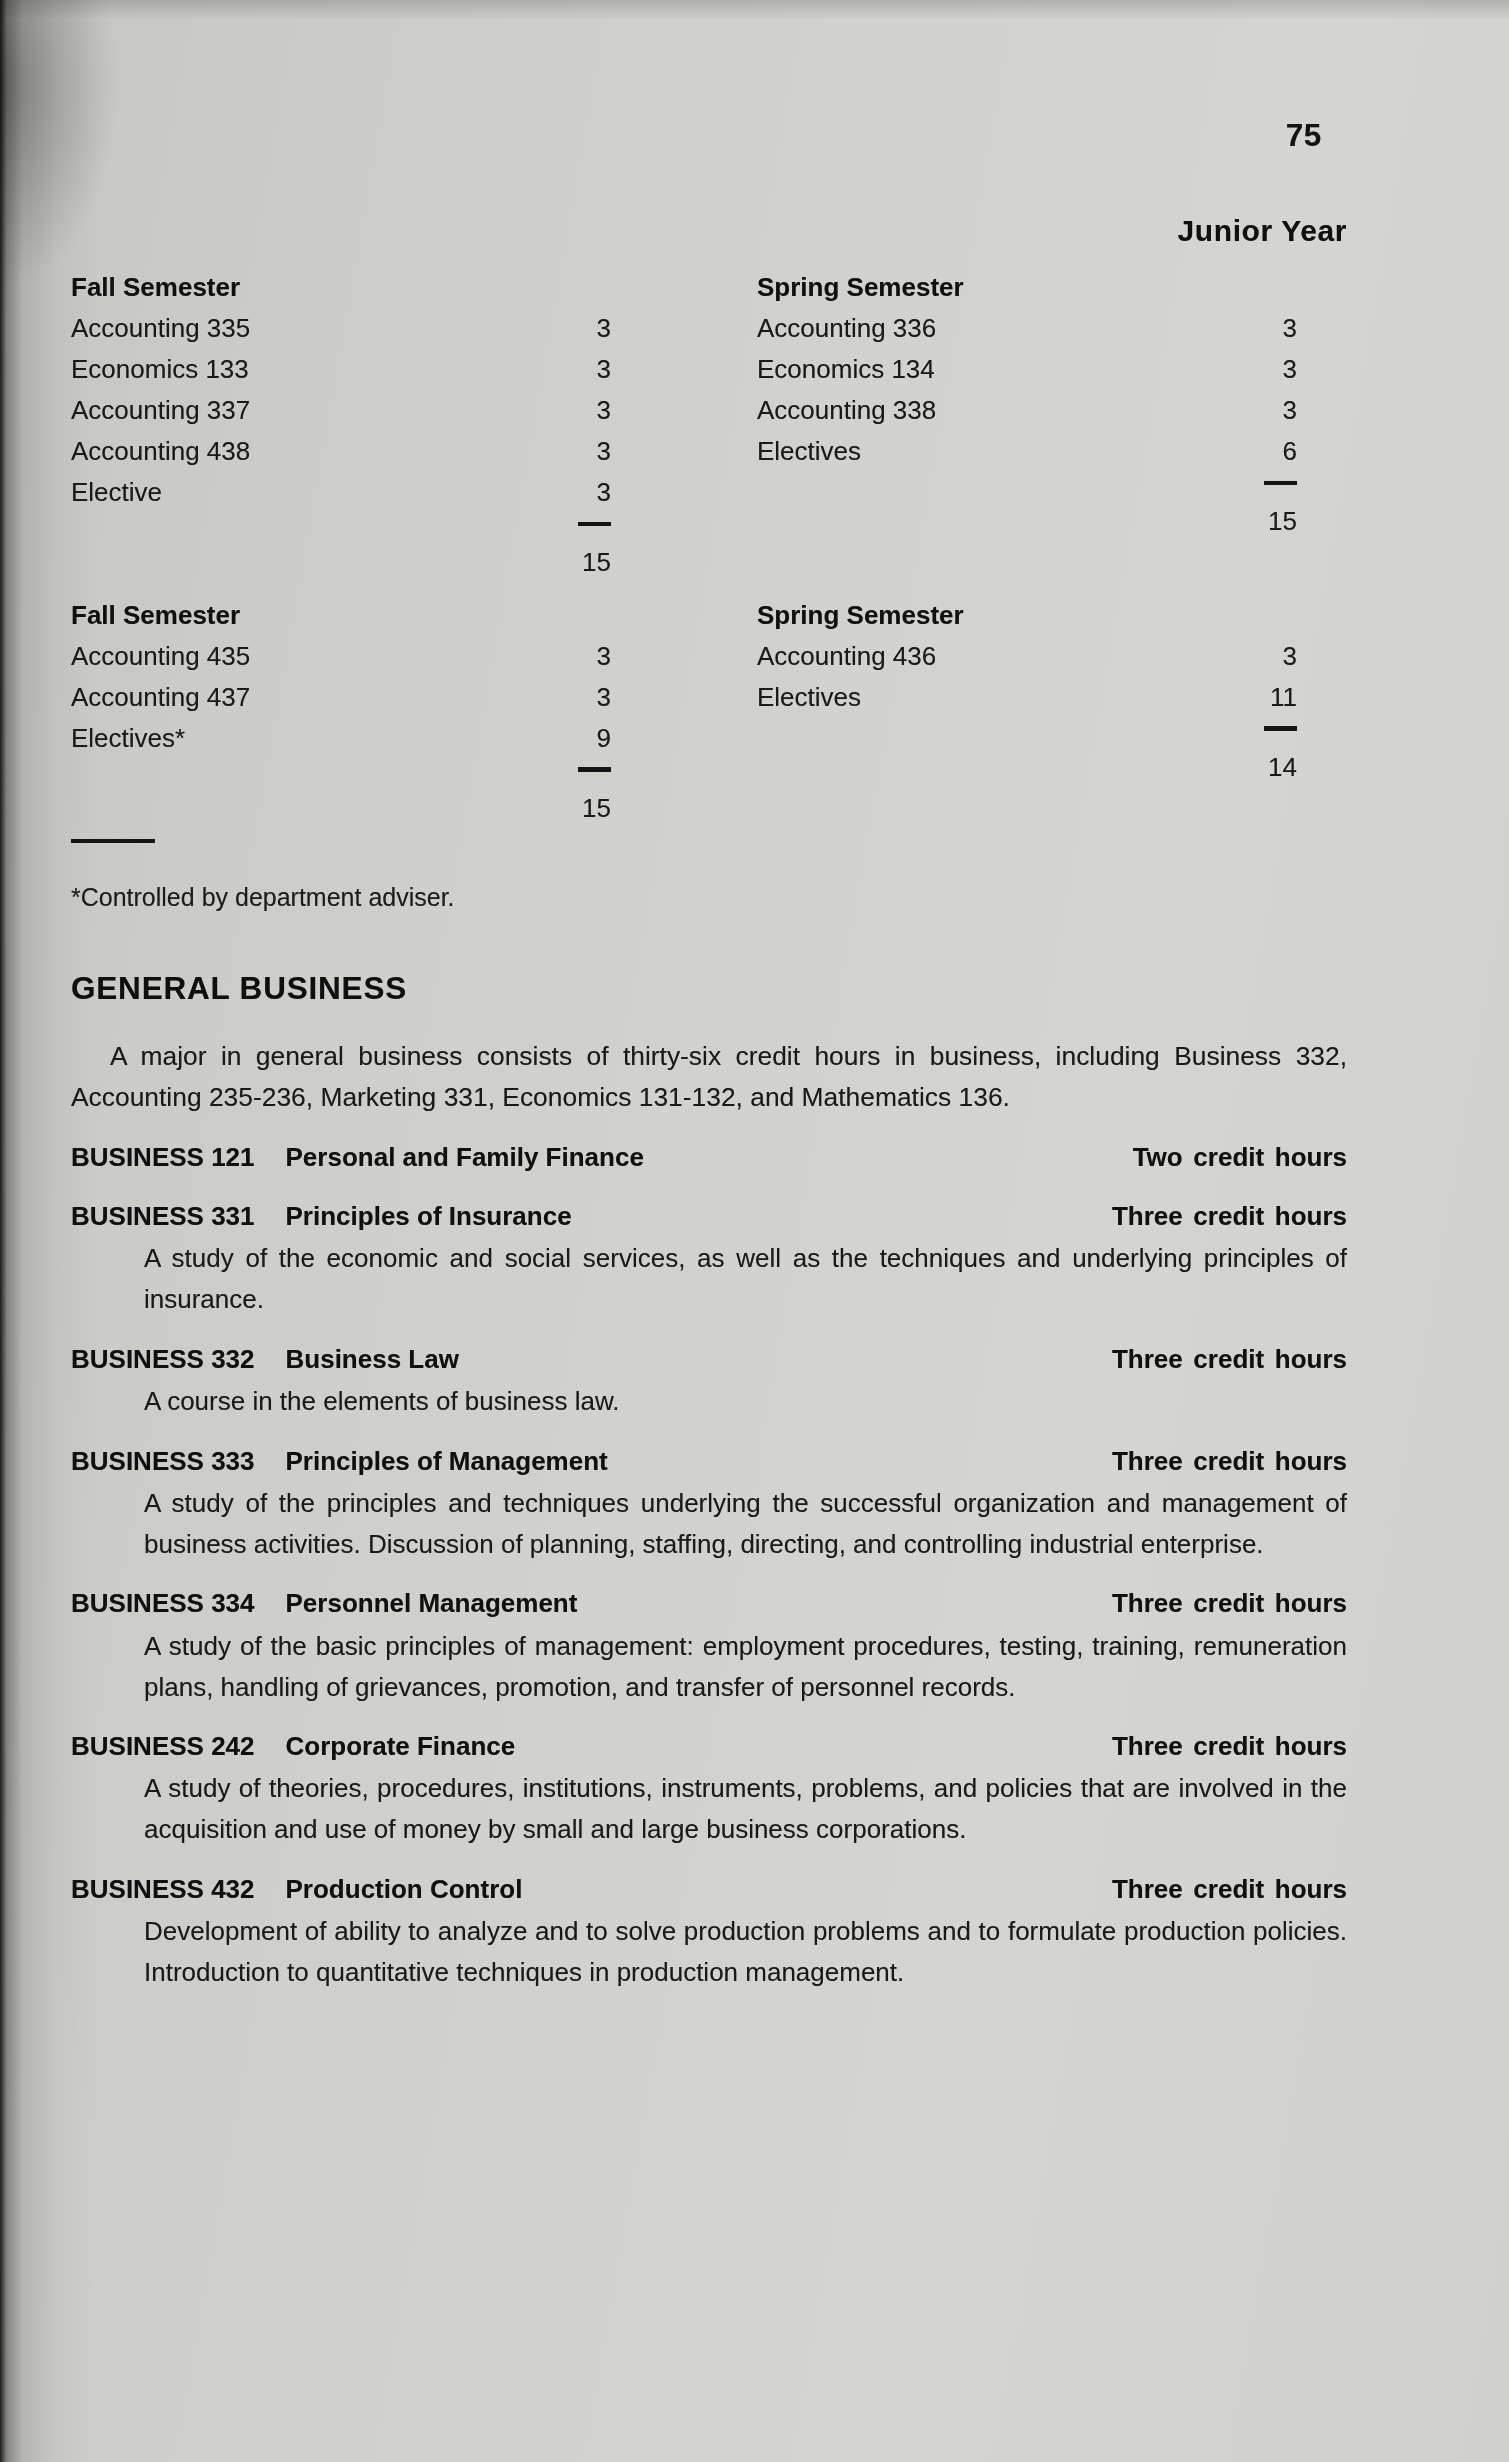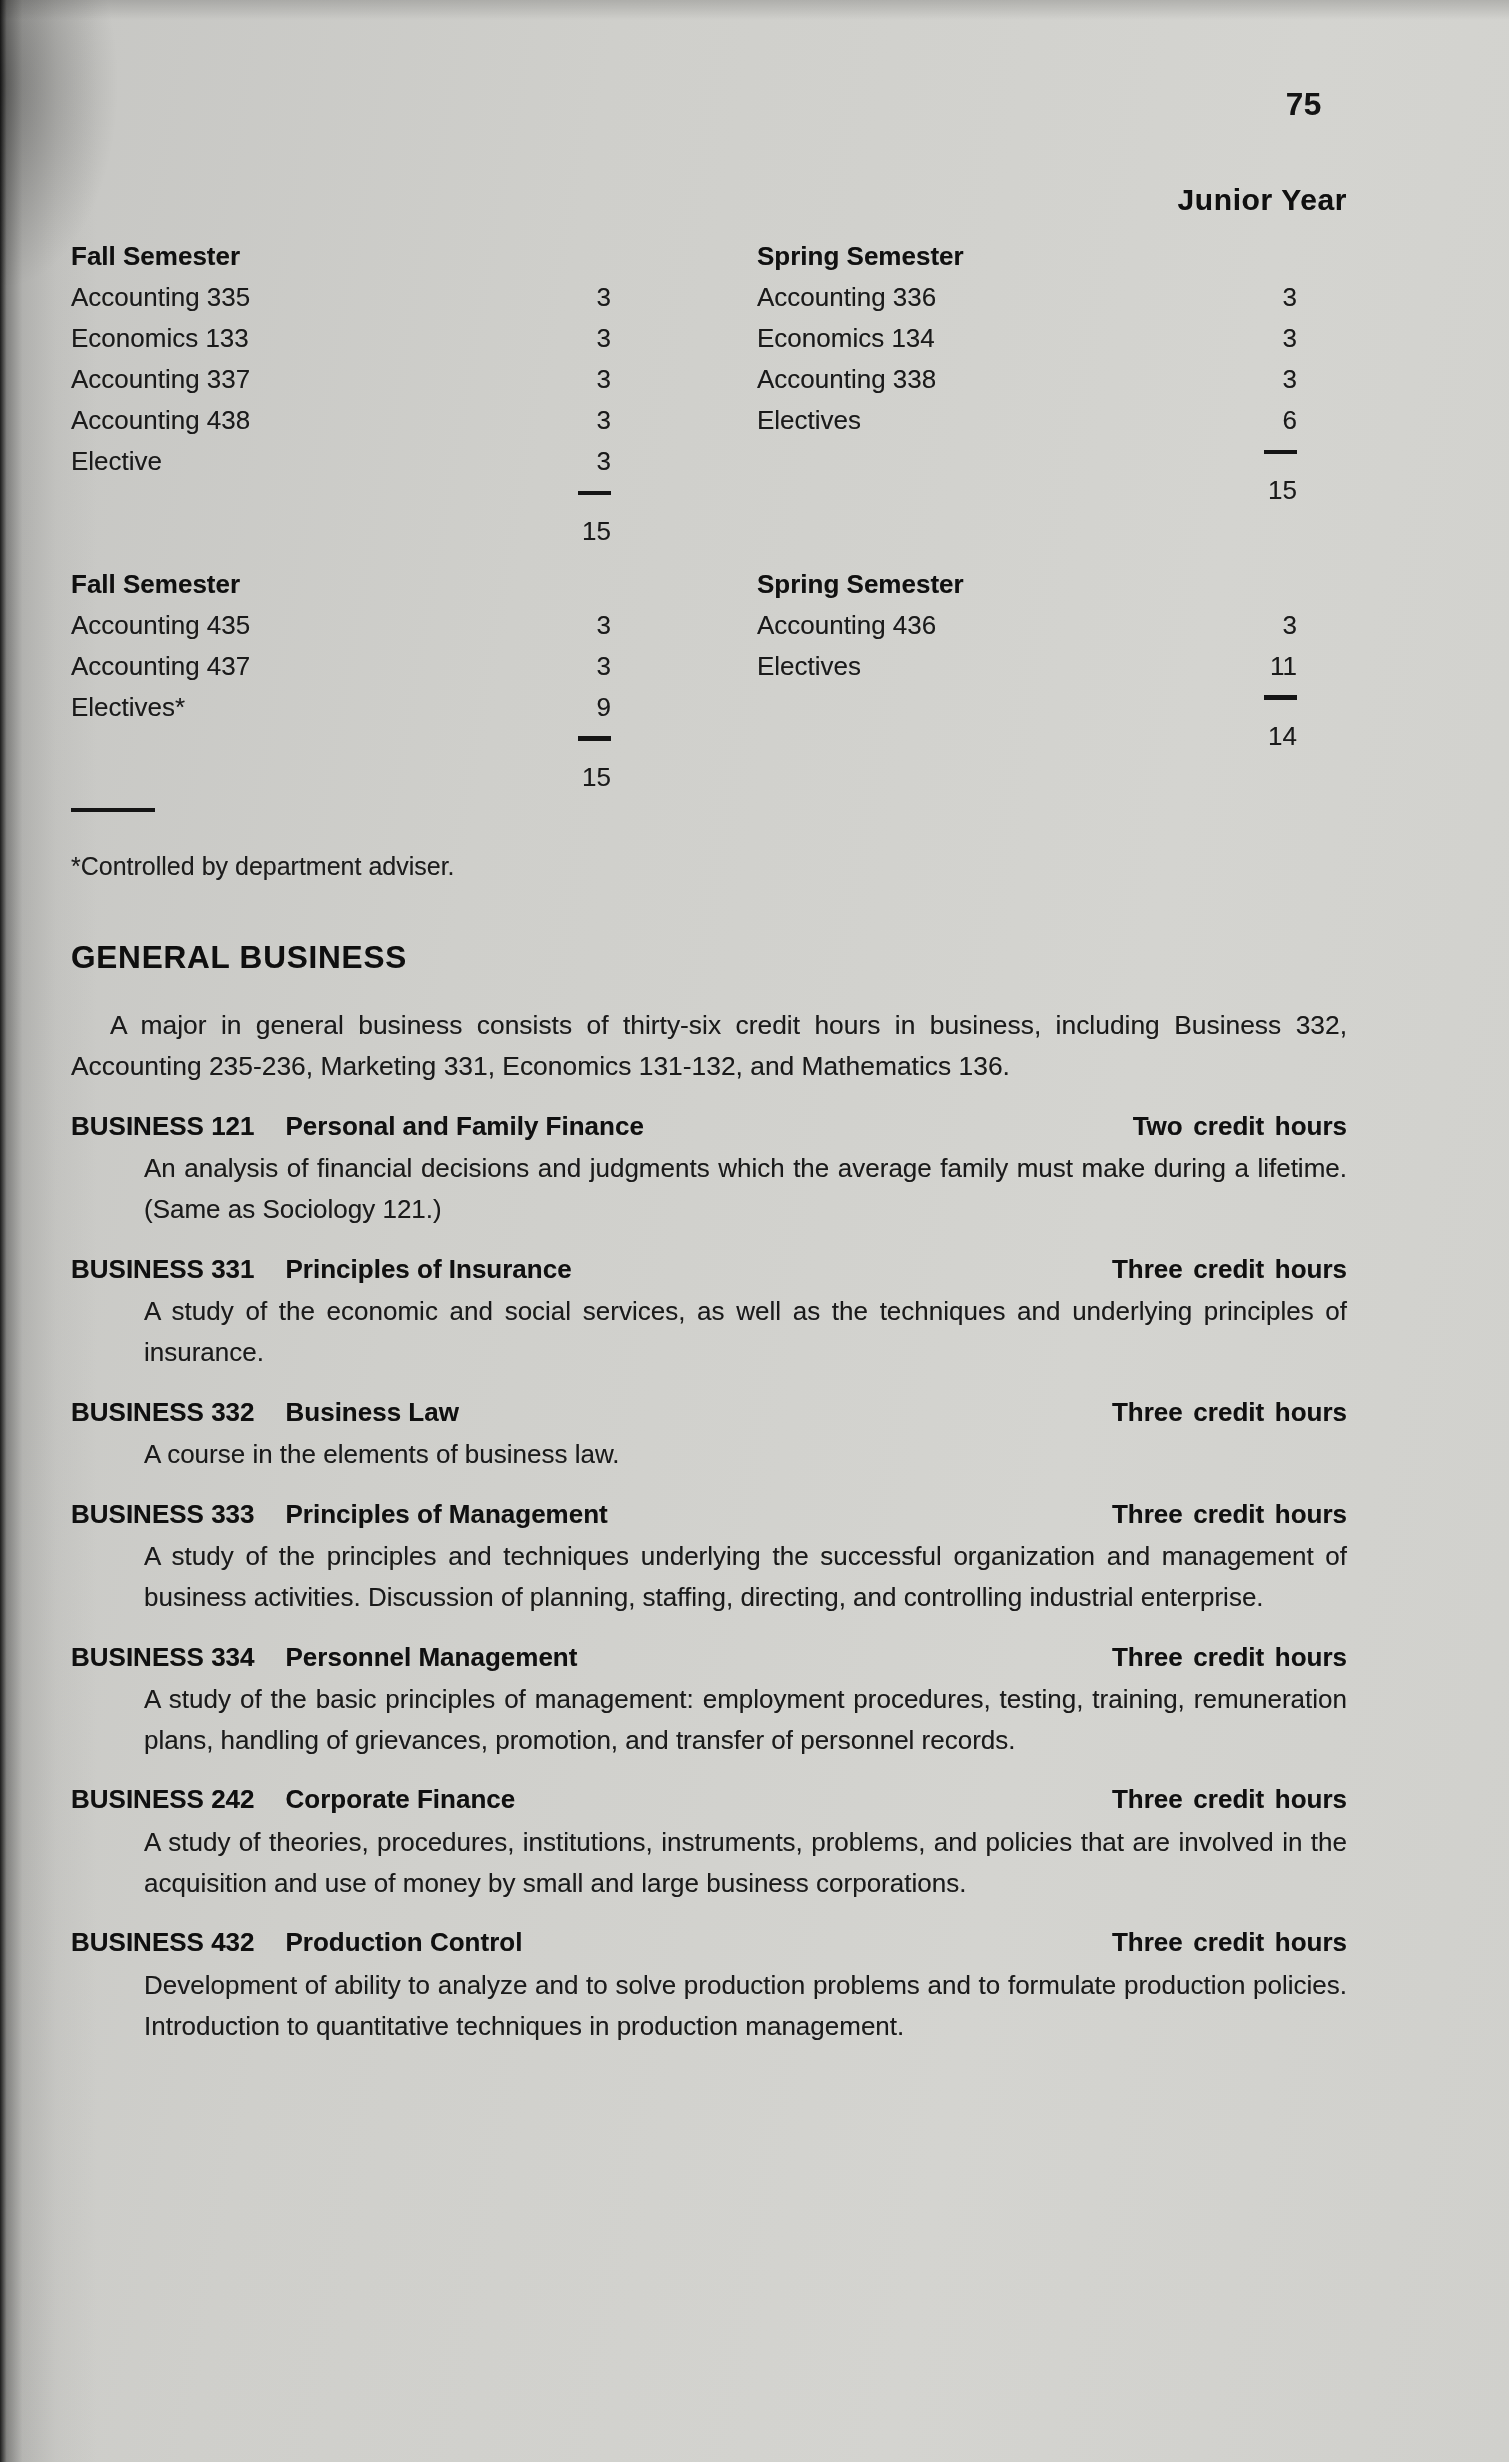--- a/index.html
+++ b/index.html
@@ -1,20 +1,20 @@
 <!DOCTYPE html>
 <html style="font-size:9px"><head>
 <meta charset="utf-8">
 <style>
   html,body{margin:0;padding:0;background:#202020;}
   .page{
     position:relative;
     width:1509px;height:2462px;
     box-sizing:border-box;
-    padding:87px 162px 0 71px;
+    padding:118px 162px 0 71px;
     background:
       linear-gradient(to bottom, rgba(0,0,0,0.16), rgba(0,0,0,0) 20px),
       radial-gradient(ellipse 169px 292px at 0px 84px, rgba(0,0,0,0.30), rgba(0,0,0,0) 70%),
       linear-gradient(to right, rgba(5,5,5,0.88) 0px, rgba(30,30,30,0.42) 6.7px, rgba(60,60,60,0.16) 22.5px, rgba(90,90,90,0.06) 56px, rgba(0,0,0,0) 98px),
       linear-gradient(100deg, #c6c6c3, #cfcfcb 32%, #d4d4d0 68%, #d0d0cc);
     color:#1a1a1a;
     font-family:"Liberation Sans","DejaVu Sans",sans-serif;
     overflow:hidden;
   }
   .page *{text-shadow:0 0 0.6px rgba(25,25,25,0.35);}
@@ -172,21 +172,20 @@
   <div class="course-list">
 
       <div class="course">
         <div class="course-head">
           <span class="c-left">
             <span class="c-code">BUSINESS 121</span>
             <span class="c-title">Personal and Family Finance</span>
           </span>
           <span class="c-credits">Two credit hours</span>
         </div>
-        <p class="c-desc">An analysis of financial decisions and judgments which the average family must make during a lifetime. (Same as Sociology 121.)</p>
       </div>
 
       <div class="course">
         <div class="course-head">
           <span class="c-left">
             <span class="c-code">BUSINESS 331</span>
             <span class="c-title">Principles of Insurance</span>
           </span>
           <span class="c-credits">Three credit hours</span>
         </div>

